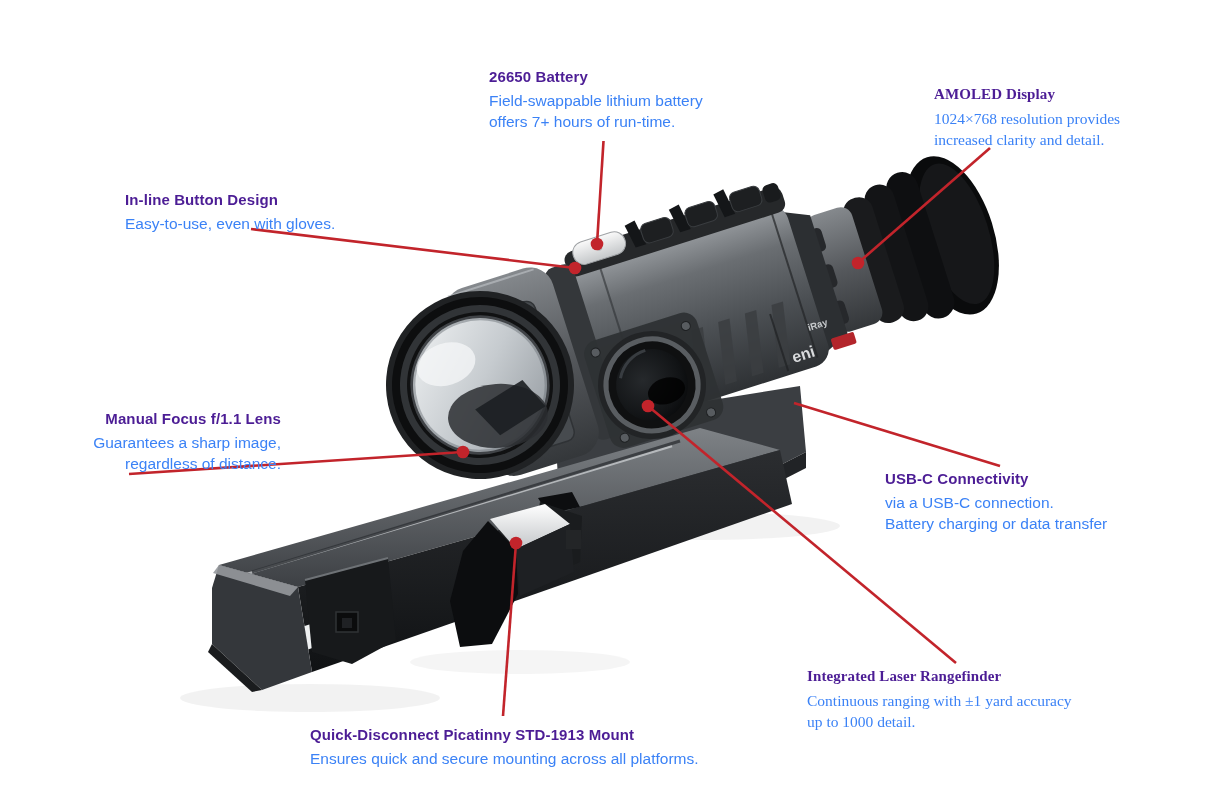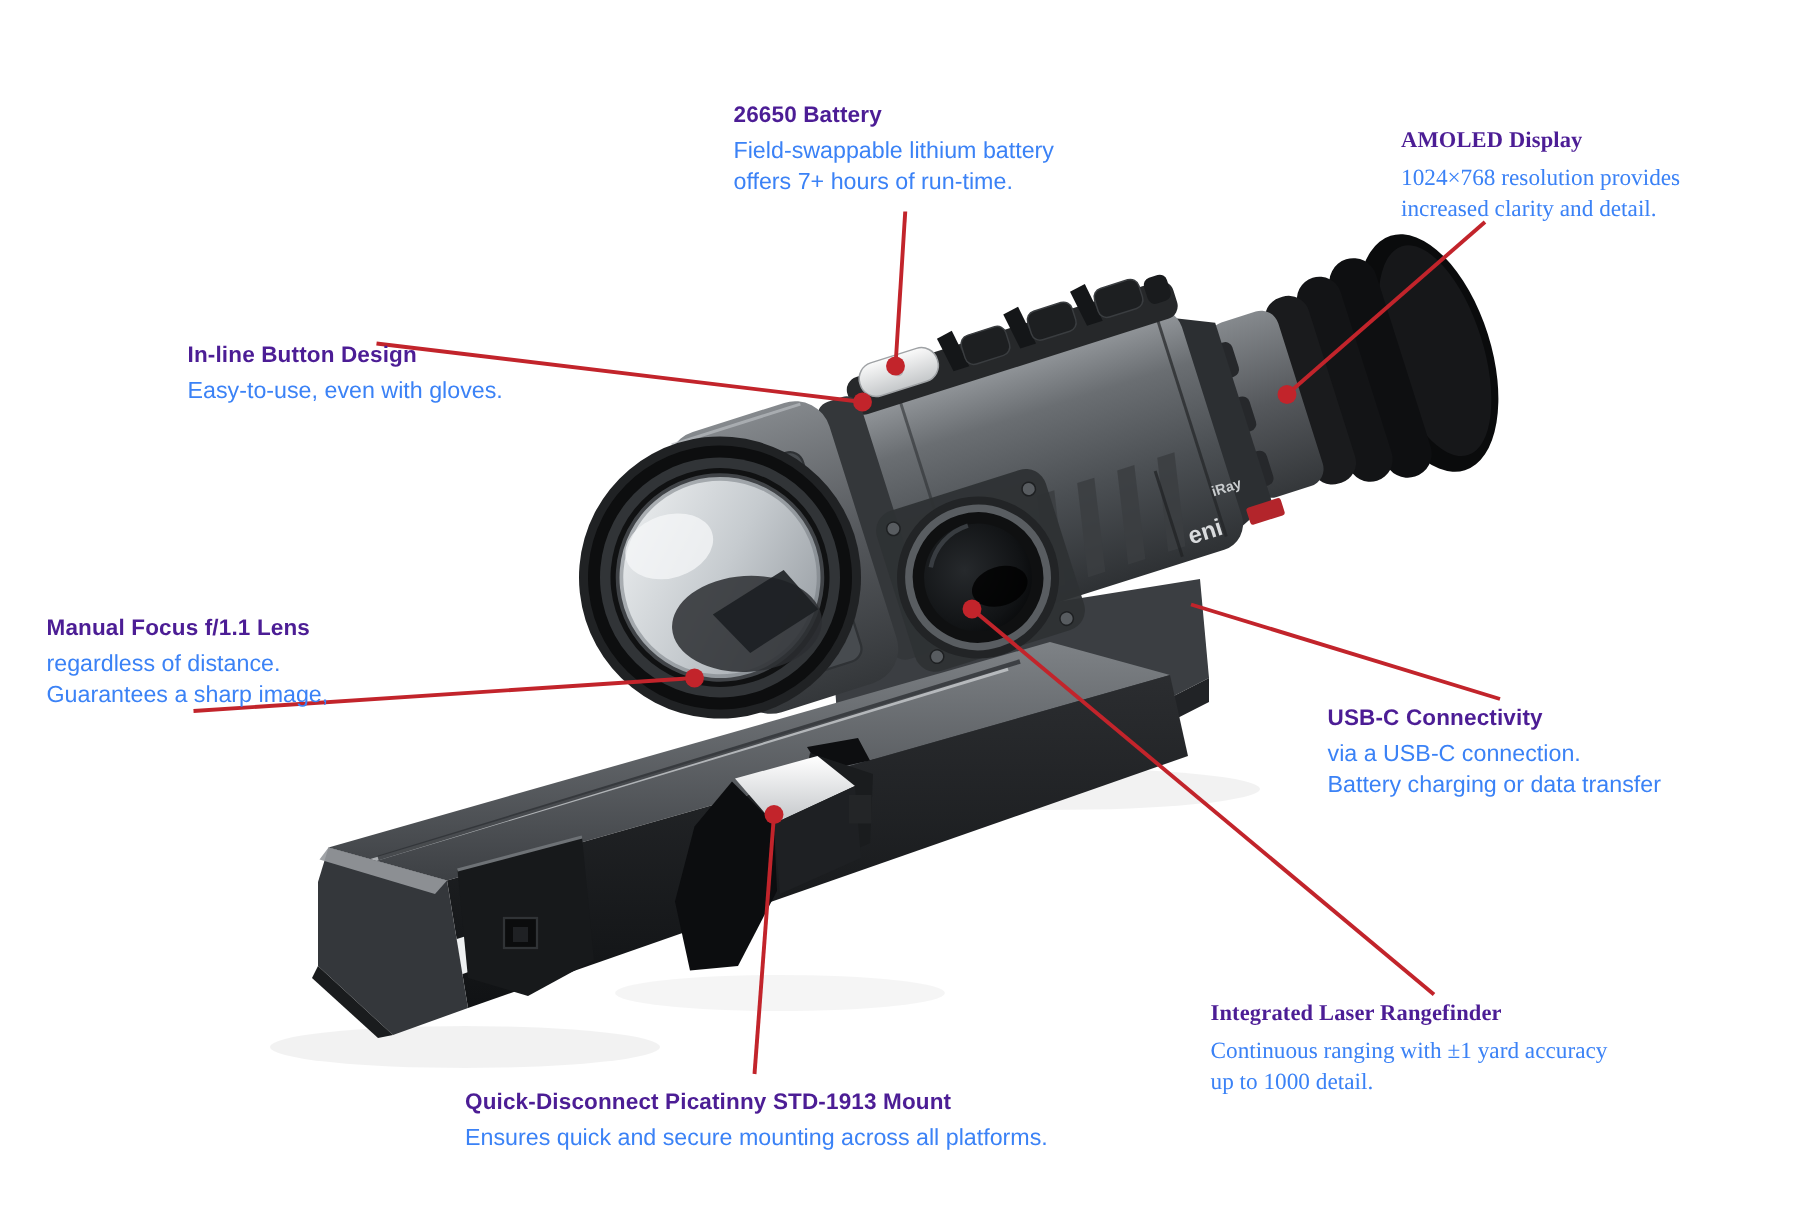--- a/index.html
+++ b/index.html
@@ -9,22 +9,22 @@
   }
   .art{position:absolute;left:0;top:0;}
   .co{position:absolute;}
   .co-title{
     margin:0 0 3px 0;font-size:15px;font-weight:700;color:#4c1d95;line-height:21px;
     letter-spacing:.1px;
   }
   .co-line{font-size:15.5px;color:#3b82f6;line-height:21px;}
   .co-battery{left:489px;top:66px;width:260px;}
   .co-amoled{left:934px;top:84px;width:250px;font-family:Liberation Serif, serif;}
-  .co-inline{left:125px;top:189px;width:280px;margin-top:37px;}
-  .co-focus{left:31px;top:408px;width:250px;}
+  .co-inline{left:125px;top:189px;width:280px;}
+  .co-focus{left:31px;top:408px;width:250px;text-align:right;}
   .co-usbc{left:885px;top:468px;width:270px;}
   .co-laser{left:807px;top:666px;width:330px;font-family:Liberation Serif, serif;}
   .co-mount{left:310px;top:724px;width:430px;}
 </style>
 </head>
 <body>
 
 <div class="stage">
 
   <svg class="art" width="1211" height="806" viewBox="0 0 1211 806">
@@ -235,22 +235,22 @@
     <div class="co-line">increased clarity and detail.</div>
   </div>
 
   <div class="co co-inline">
     <h3 class="co-title">In-line Button Design</h3>
     <div class="co-line">Easy-to-use, even with gloves.</div>
   </div>
 
   <div class="co co-focus">
     <h3 class="co-title">Manual Focus f/1.1 Lens</h3>
+    <div class="co-line">Guarantees a sharp image,</div>
     <div class="co-line">regardless of distance.</div>
-    <div class="co-line">Guarantees a sharp image,</div>
   </div>
 
   <div class="co co-usbc">
     <h3 class="co-title">USB-C Connectivity</h3>
     <div class="co-line">via a USB-C connection.</div>
     <div class="co-line">Battery charging or data transfer</div>
   </div>
 
   <div class="co co-laser">
     <h3 class="co-title">Integrated Laser Rangefinder</h3>

